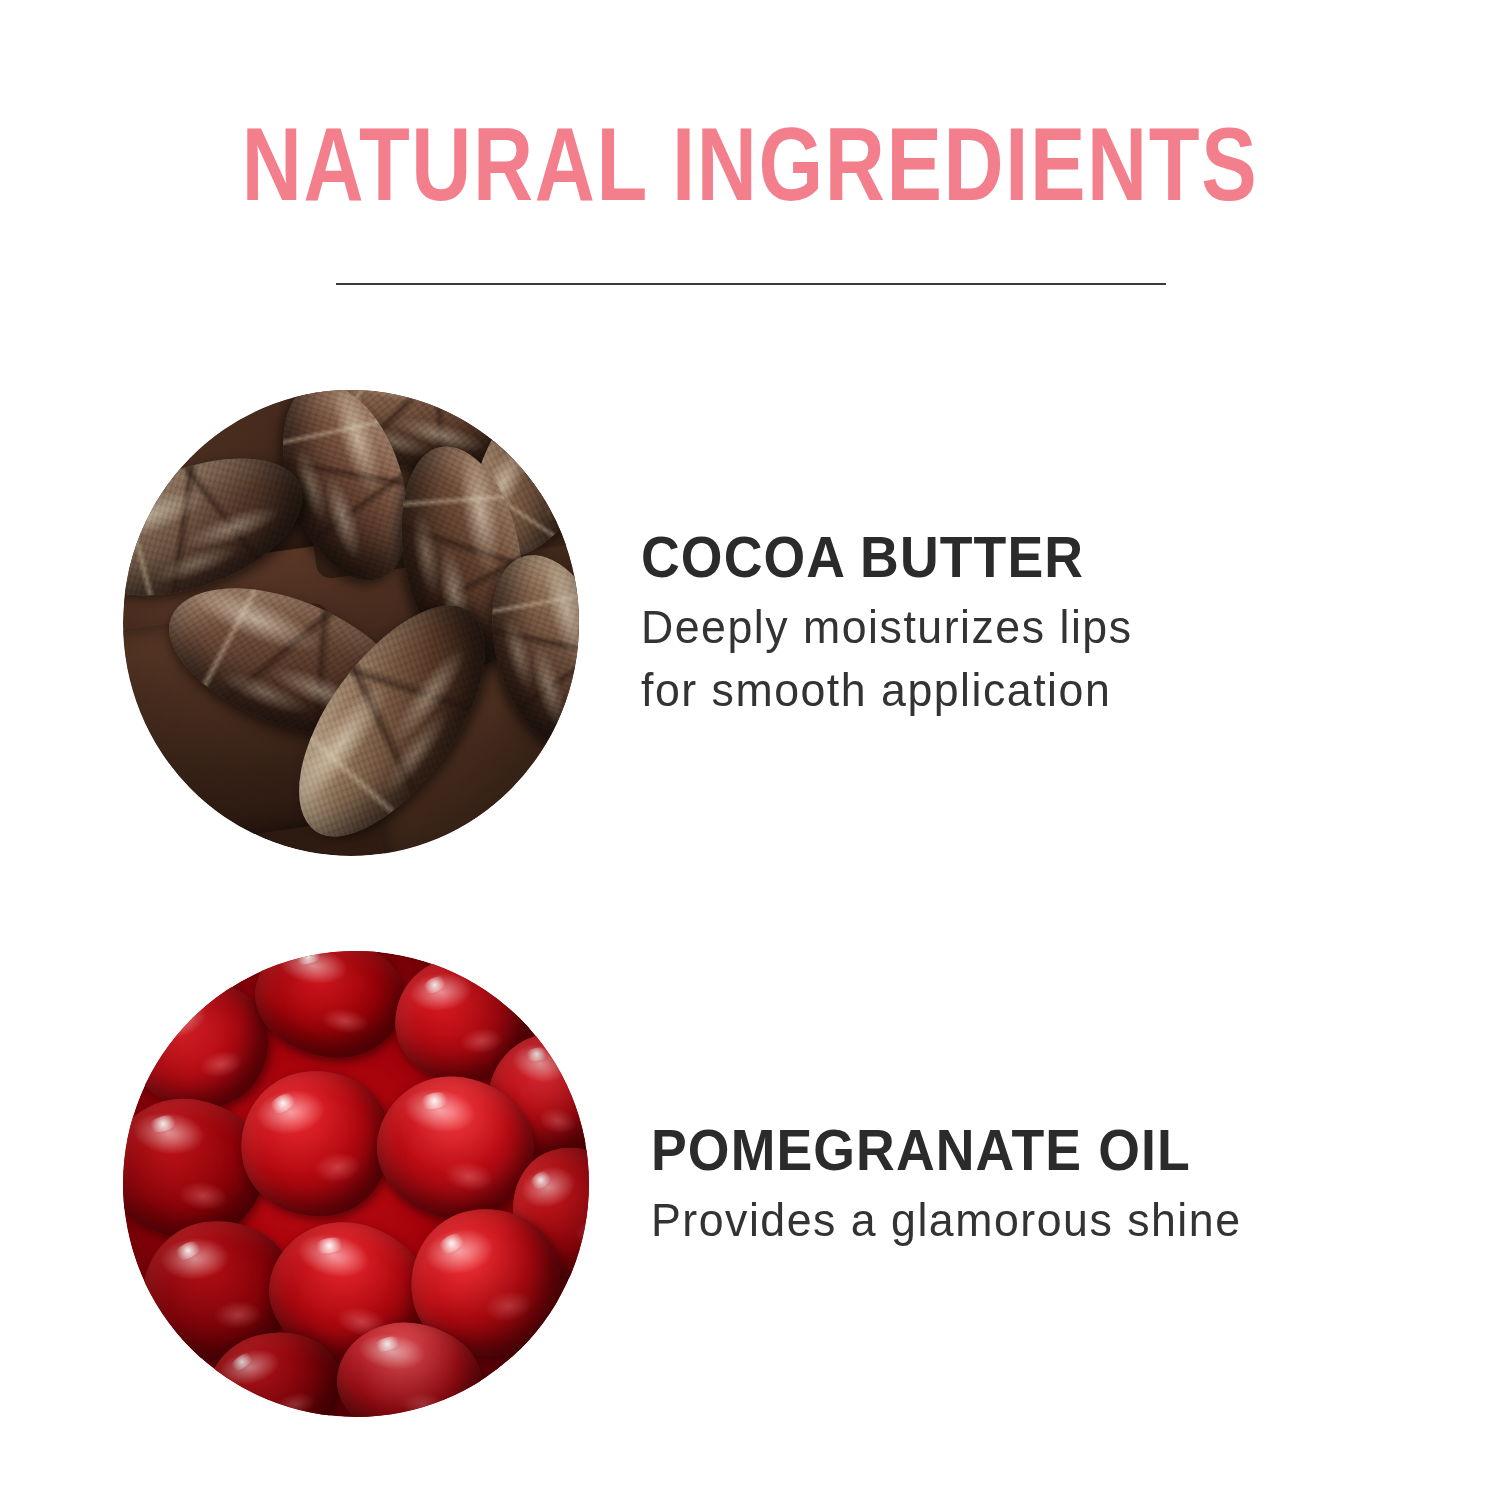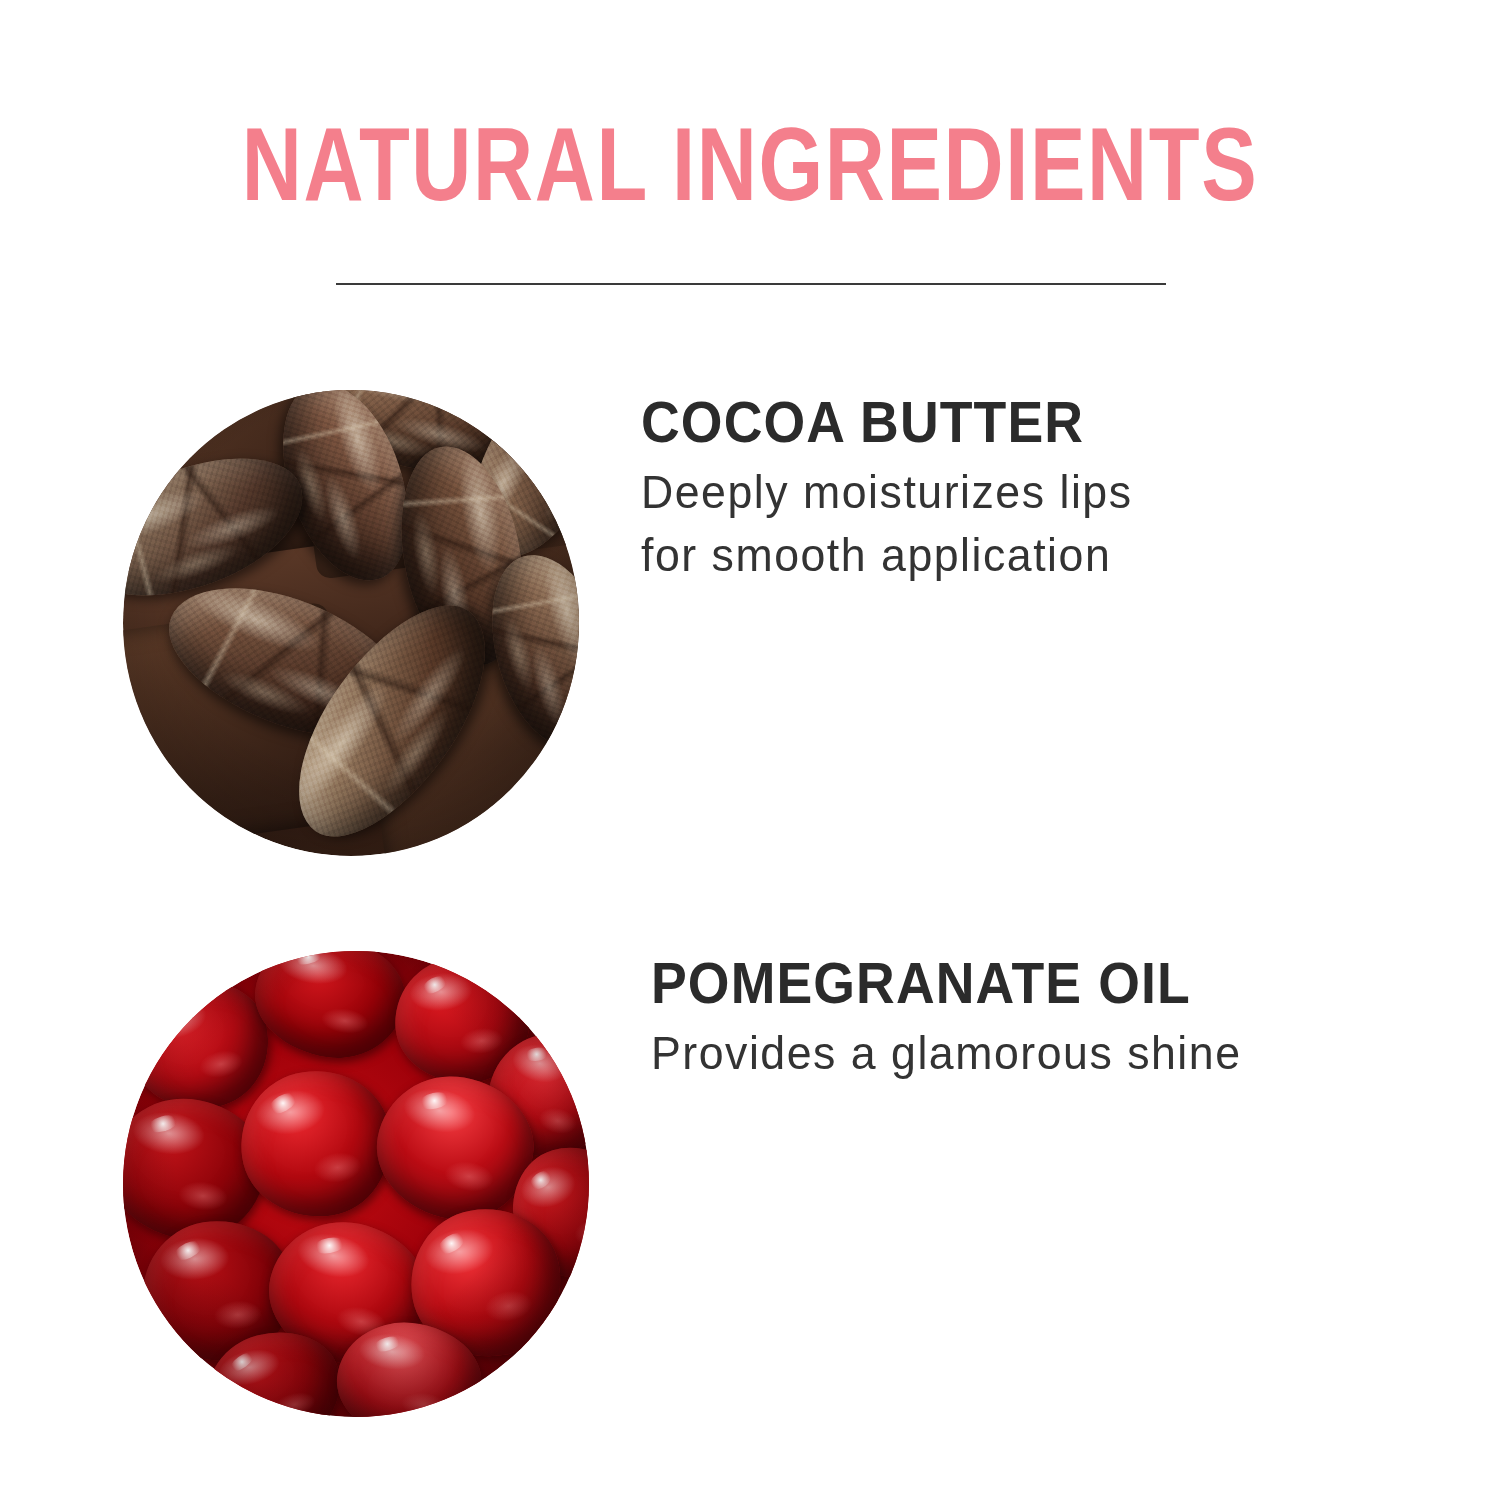--- a/index.html
+++ b/index.html
@@ -48,20 +48,21 @@
     height: 0;
     border-top: 2px solid #3a3a3a;
   }
 
   
   .row {
     position: absolute;
     left: 0;
     width: 1500px;
     display: flex;
+    align-items: center;
   }
   .row-cocoa { top: 390px; height: 466px; }
   .row-pom   { top: 951px; height: 466px; }
 
   .media {
     position: relative;
     flex: 0 0 auto;
     margin-left: 123px;
     border-radius: 50%;
     overflow: hidden;

